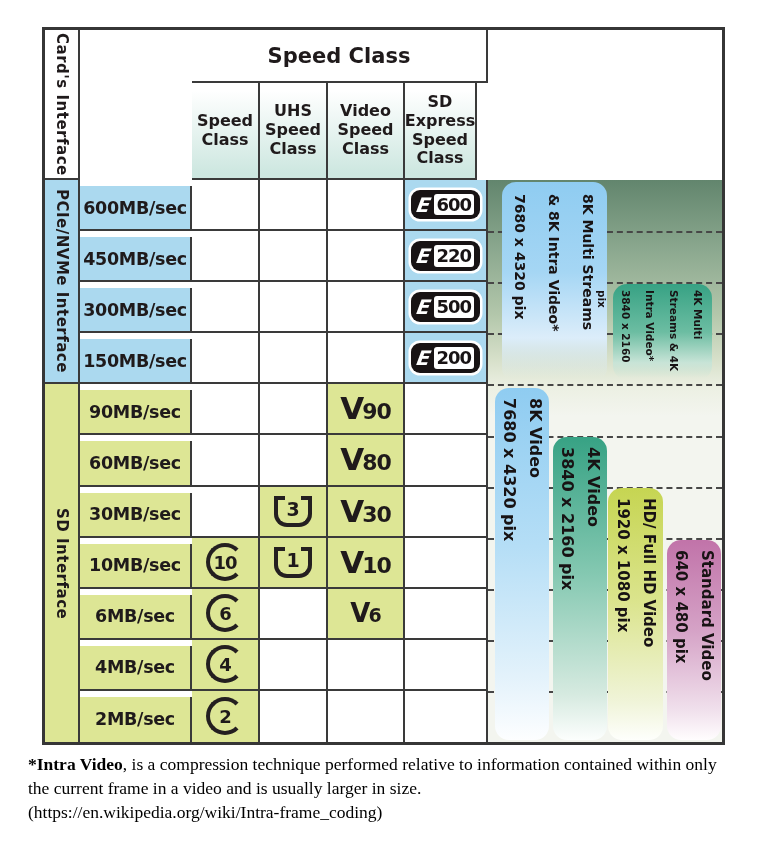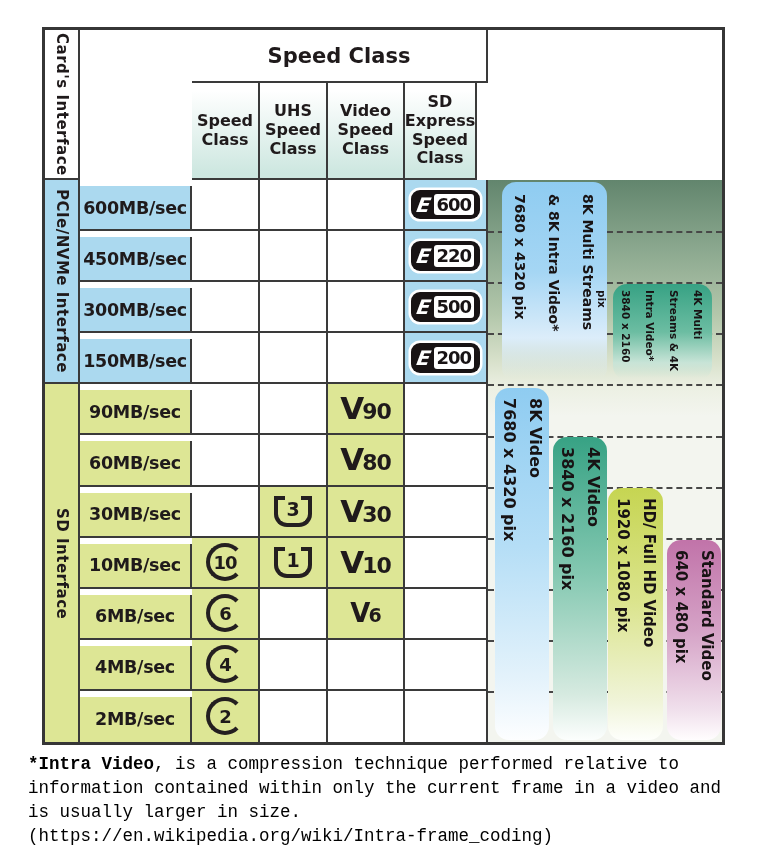--- a/index.html
+++ b/index.html
@@ -78,21 +78,21 @@
               text-align:left; }
   .g-blue-s { background:linear-gradient(180deg,#8fccf1 0%,#a5d6f4 45%,#dcedfa 78%,rgba(255,255,255,0) 98%); }
   .g-teal-s { background:linear-gradient(180deg,#37a284 0%,#6cbda2 50%,#c8e4d7 82%,rgba(255,255,255,0) 98%); }
   .g-blue   { background:linear-gradient(180deg,#8fccf1 0%,#b5def6 45%,#e3f2fb 82%,#fdfeff 100%); }
   .g-teal   { background:linear-gradient(180deg,#37a284 0%,#84c8b1 45%,#d6eae0 85%,#fcfefd 100%); }
   .g-yg     { background:linear-gradient(180deg,#c6d552 0%,#dbe48d 45%,#f0f4d9 85%,#fefffc 100%); }
   .g-pink   { background:linear-gradient(180deg,#c173a9 0%,#d5a2c6 45%,#f0e0ec 85%,#fffdfe 100%); }
 
   
   .footer { position:absolute; left:28px; top:752px; width:708px;
-            font-family:Liberation Mono, monospace; font-size:17.5px; line-height:1.38;
+            font-family:Liberation Serif, serif; font-size:17.5px; line-height:1.38;
             color:#000; }
 </style>
 </head>
 <body>
 
 <div class="page">
   <div class="tbl">
 
     <div class="h-card cellb vwrap">
       <span class="vtxt">Card's Interface</span>

